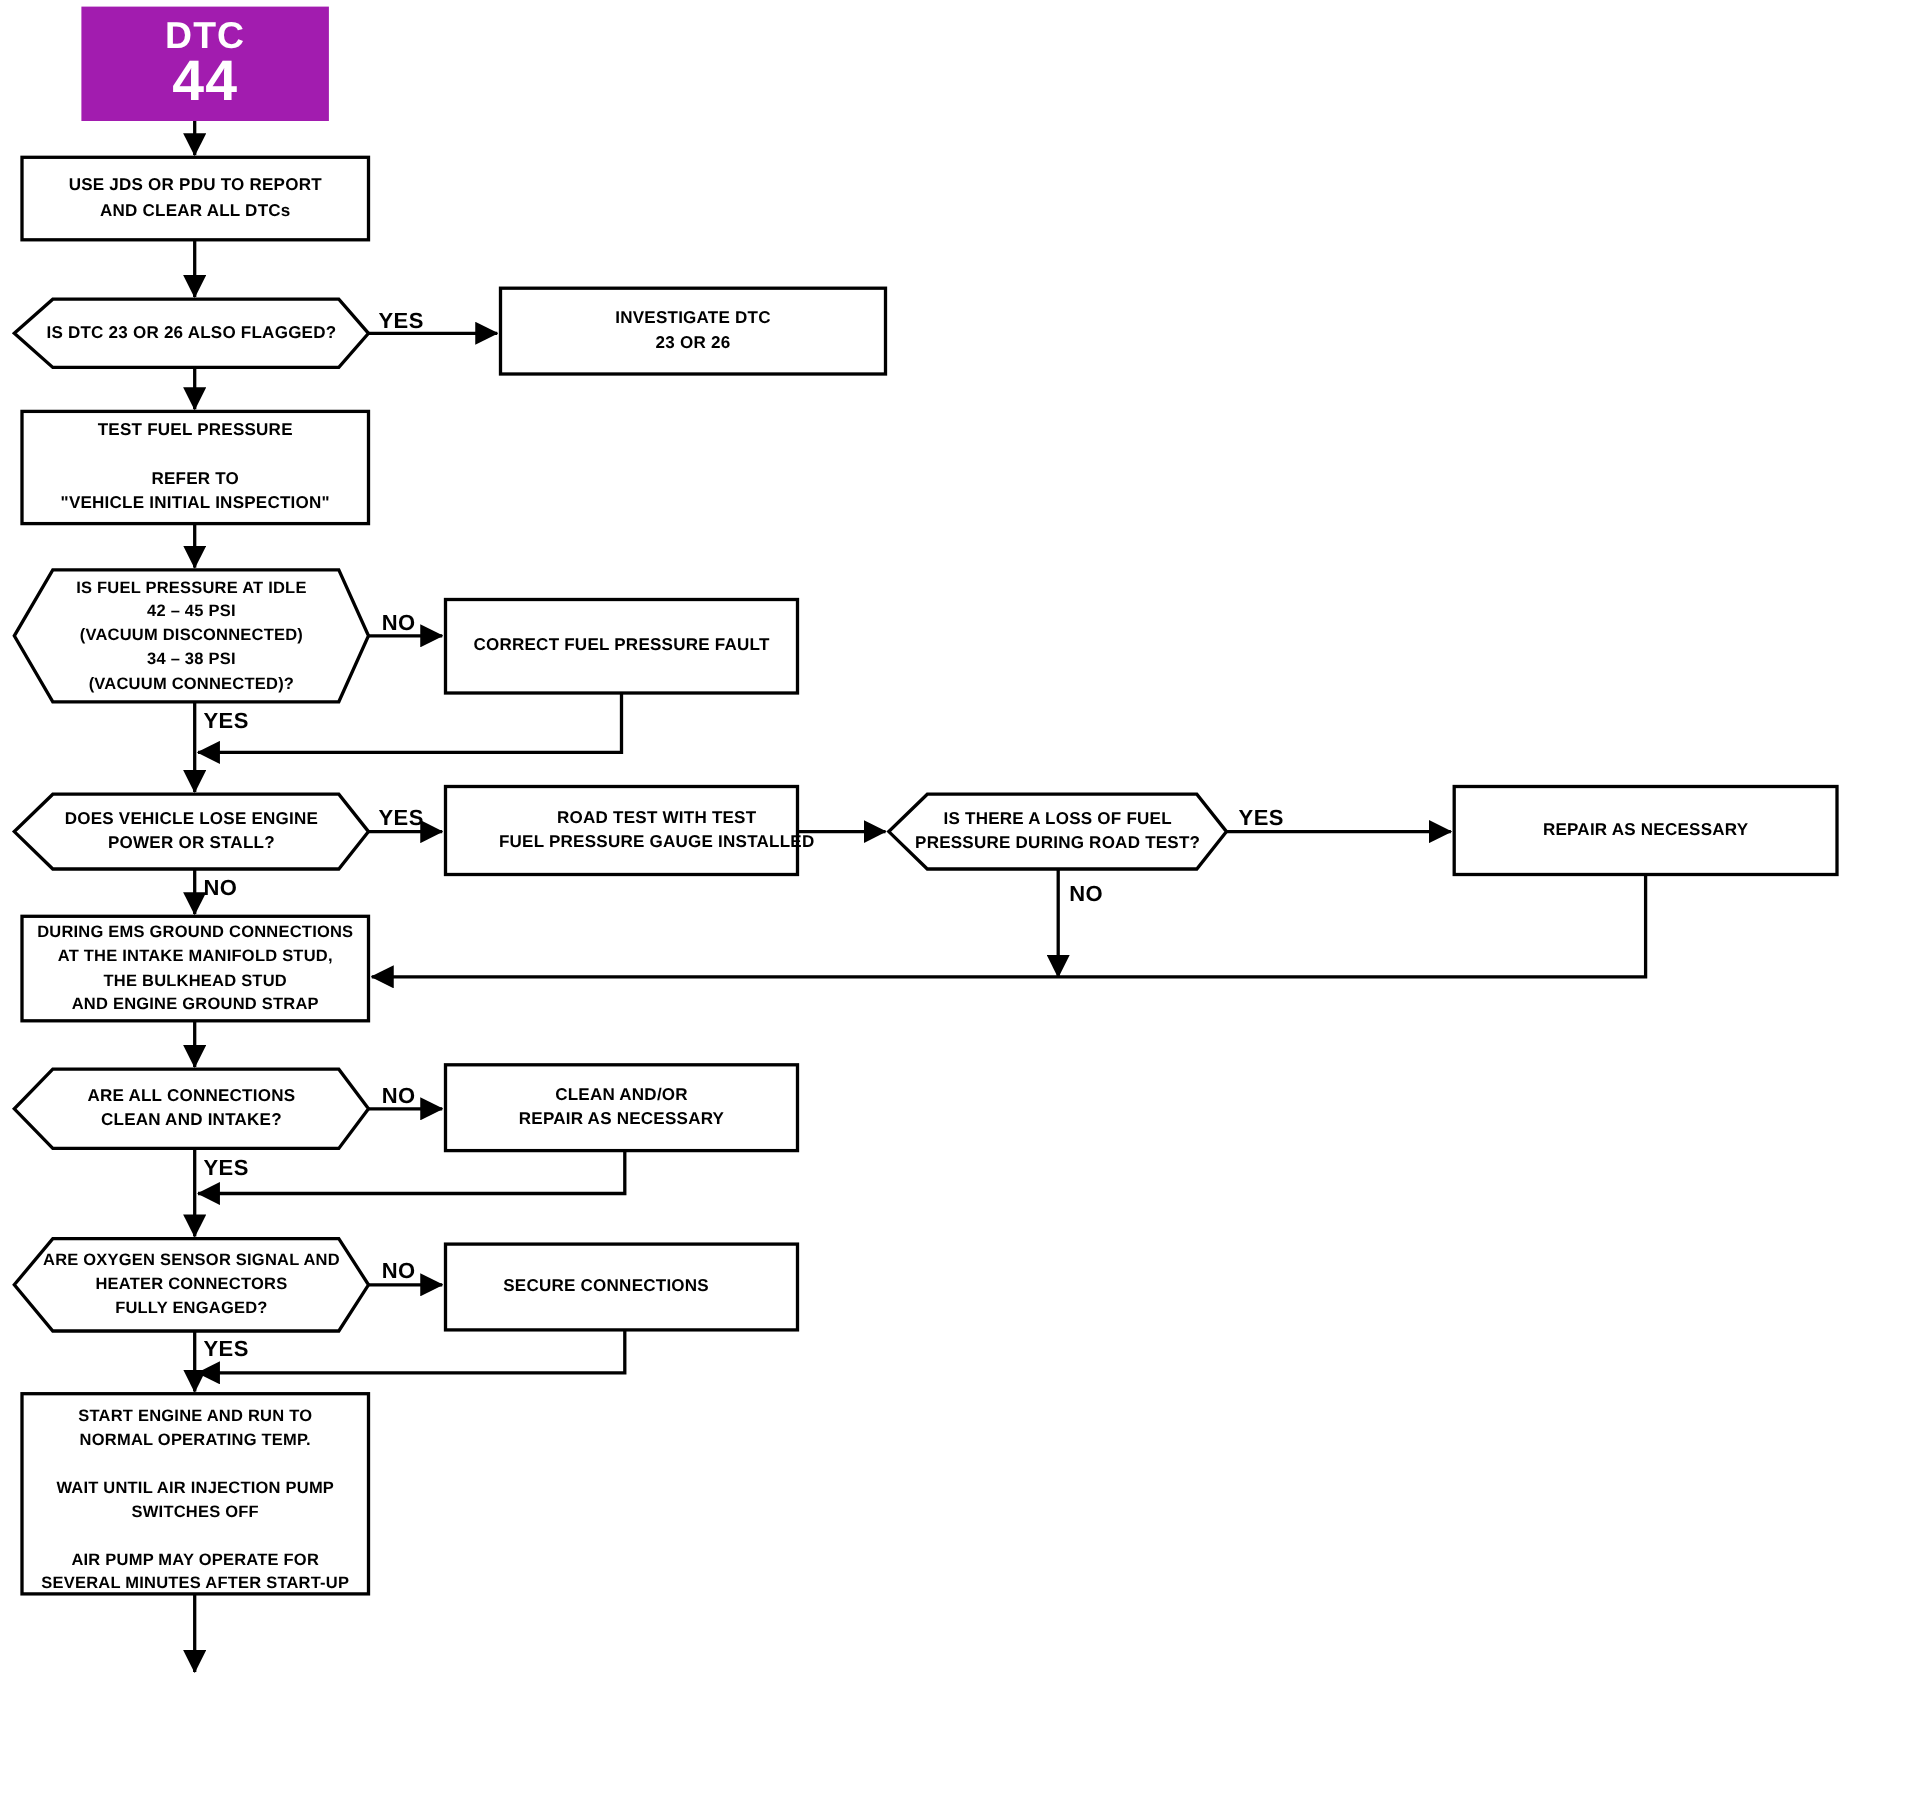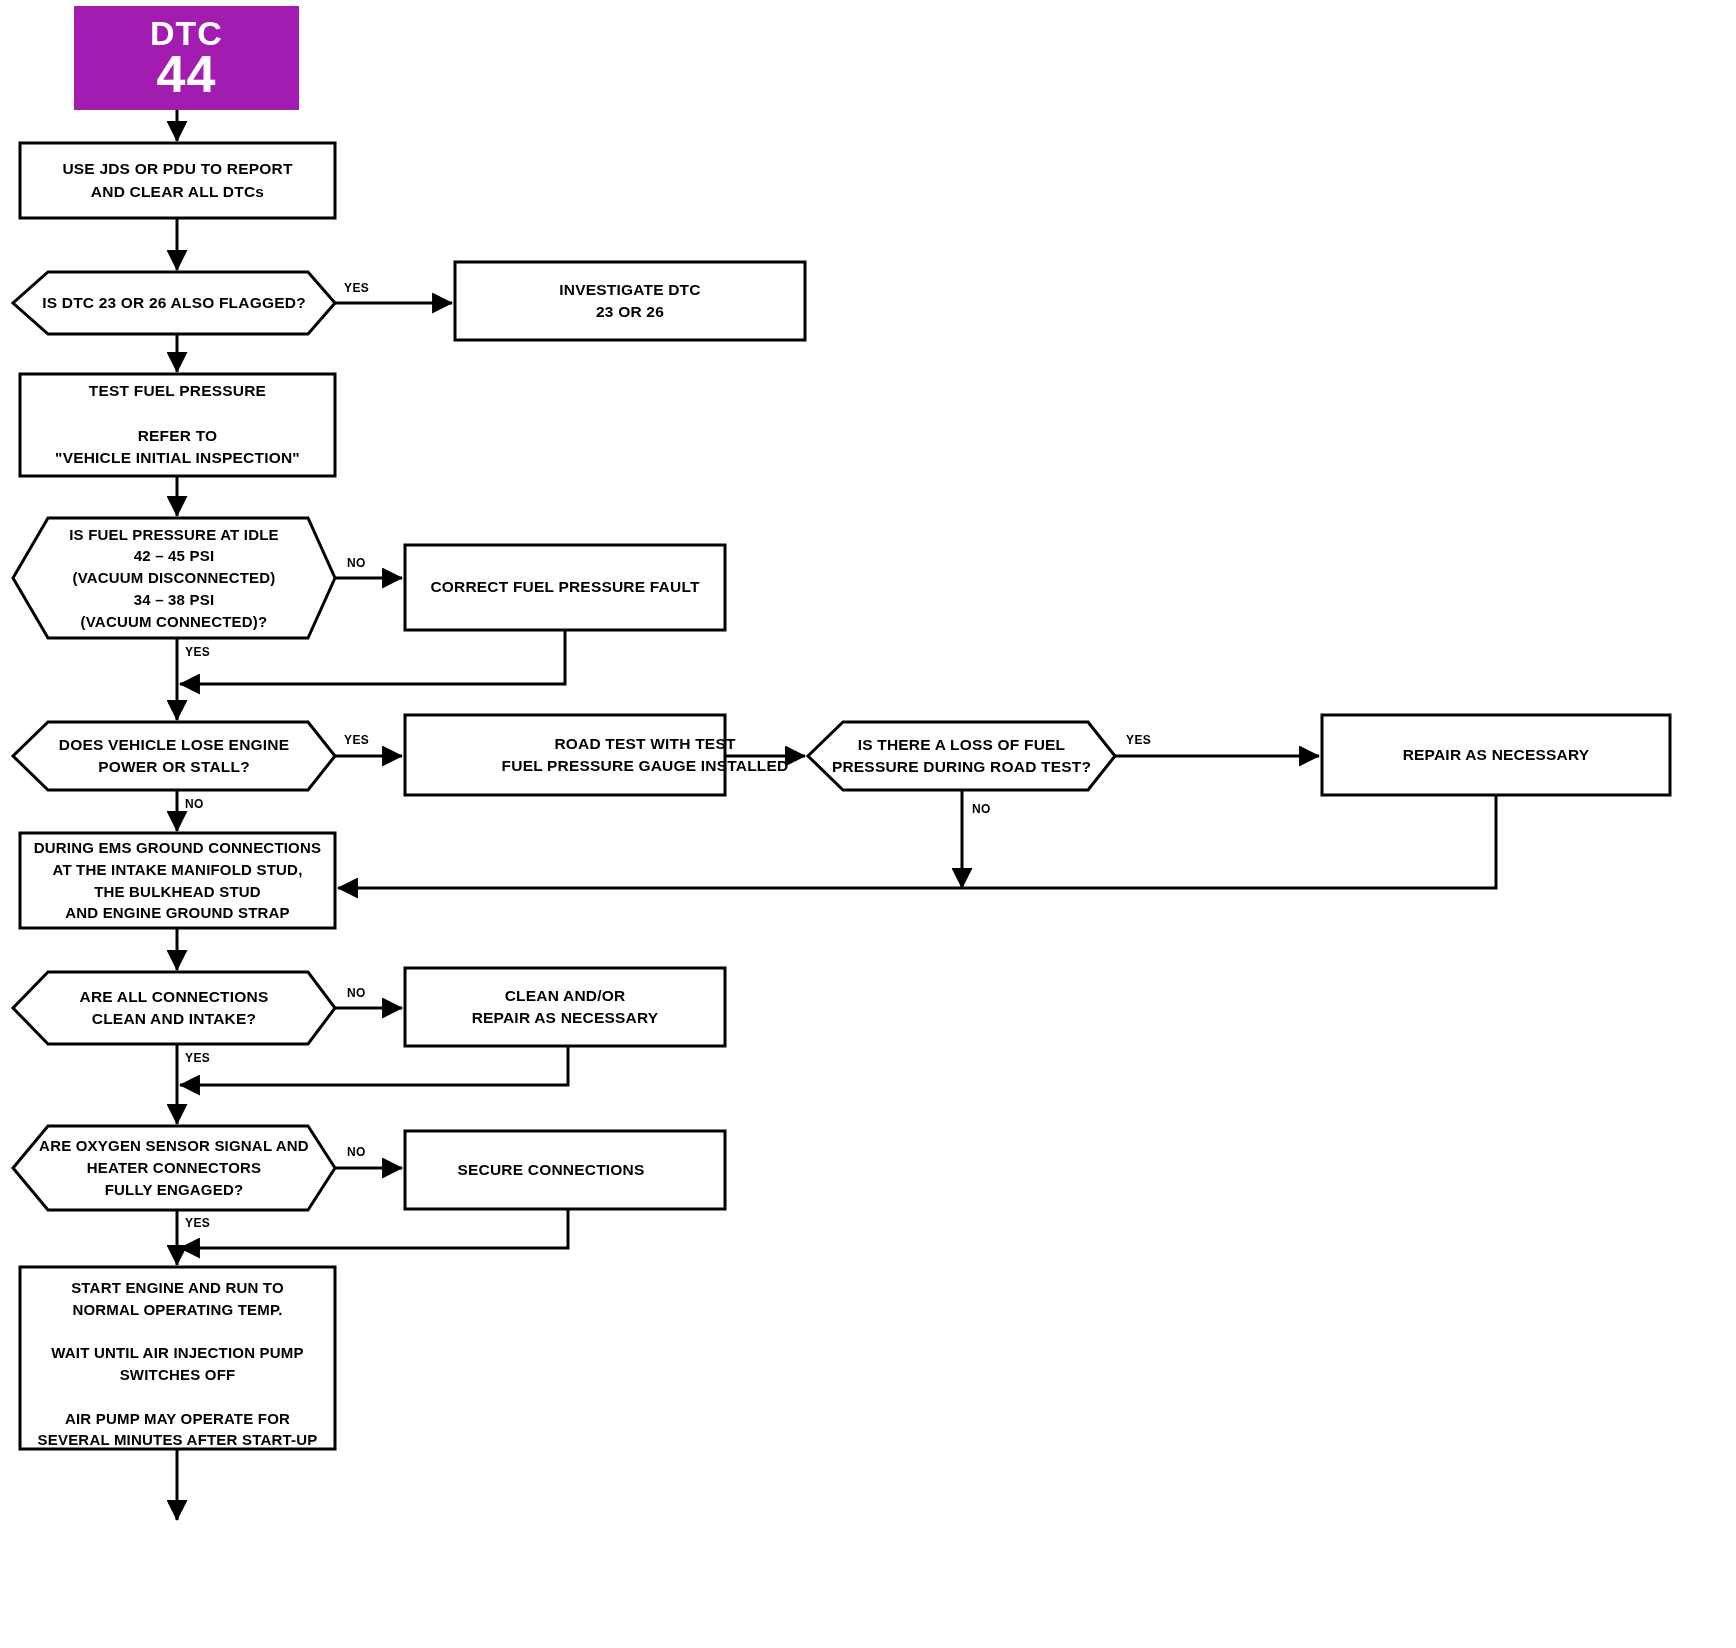--- a/index.html
+++ b/index.html
@@ -34,21 +34,21 @@
     line-height: 1.45;
     letter-spacing: 0.2px;
     white-space: pre-line;
     pointer-events: none;
   }
   .node-text.small { font-size: 15px; }
   .edge-label {
     position: absolute;
     color: #000000;
     font-weight: bold;
-    font-size: 12px;
+    font-size: 20px;
     letter-spacing: 0.4px;
   }
   .dtc-badge {
     position: absolute;
     background: #a21caf;
     display: flex;
     flex-direction: column;
     align-items: center;
     justify-content: center;
     color: #ffffff;
@@ -170,21 +170,21 @@
 42 – 45 PSI
 (VACUUM DISCONNECTED)
 34 – 38 PSI
 (VACUUM CONNECTED)?</div>
 
   <div class="node-text" style="left:405px; top:545px; width:320px; height:85px;">CORRECT FUEL PRESSURE FAULT</div>
 
   <div class="node-text" style="left:13px; top:722px; width:322px; height:68px;">DOES VEHICLE LOSE ENGINE
 POWER OR STALL?</div>
 
-  <div class="node-text" style="left:405px; top:715px; width:384px; height:80px;padding-left:48px;">ROAD TEST WITH TEST
+  <div class="node-text" style="left:405px; top:715px; width:384px; height:80px;">ROAD TEST WITH TEST
 FUEL PRESSURE GAUGE INSTALLED</div>
 
   <div class="node-text" style="left:808px; top:722px; width:307px; height:68px;">IS THERE A LOSS OF FUEL
 PRESSURE DURING ROAD TEST?</div>
 
   <div class="node-text" style="left:1322px; top:715px; width:348px; height:80px;">REPAIR AS NECESSARY</div>
 
   <div class="node-text small" style="left:20px; top:833px; width:315px; height:95px; align-items:flex-start; padding-top:4px; box-sizing:border-box;">DURING EMS GROUND CONNECTIONS
 AT THE INTAKE MANIFOLD STUD,
 THE BULKHEAD STUD

